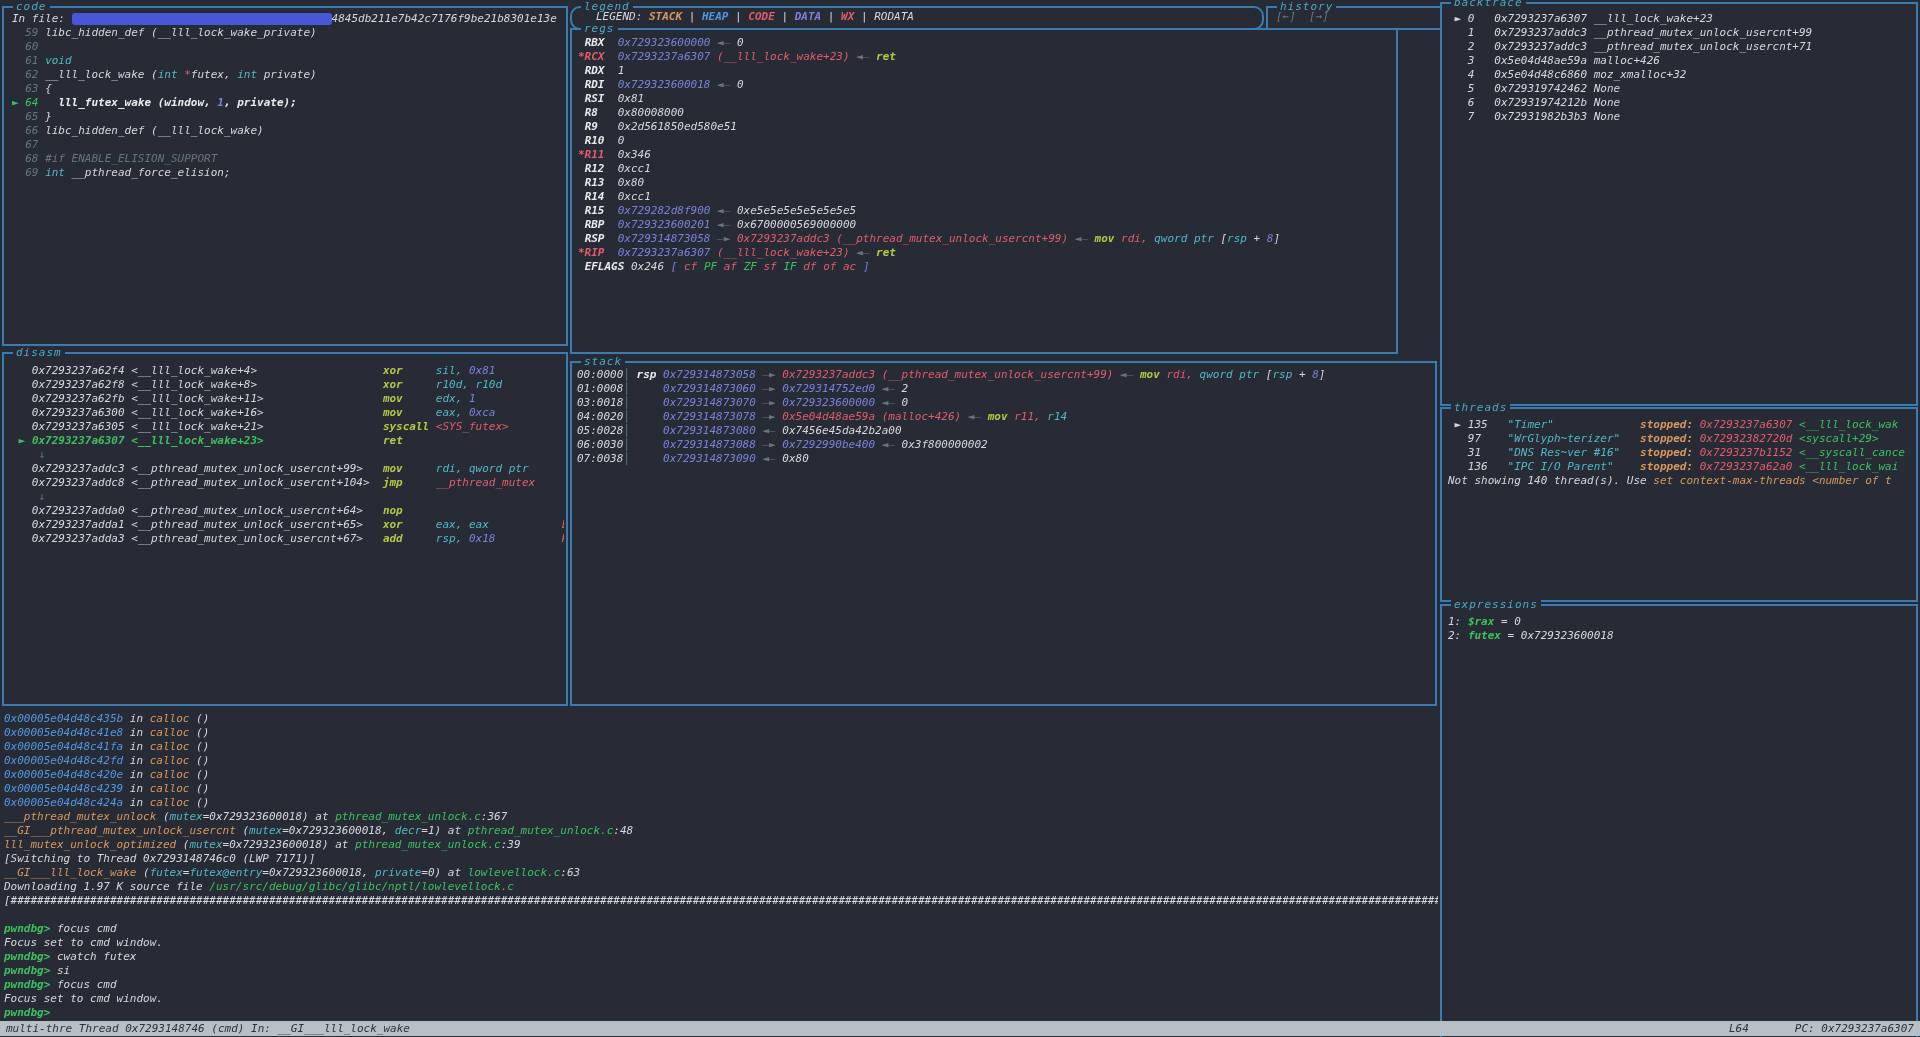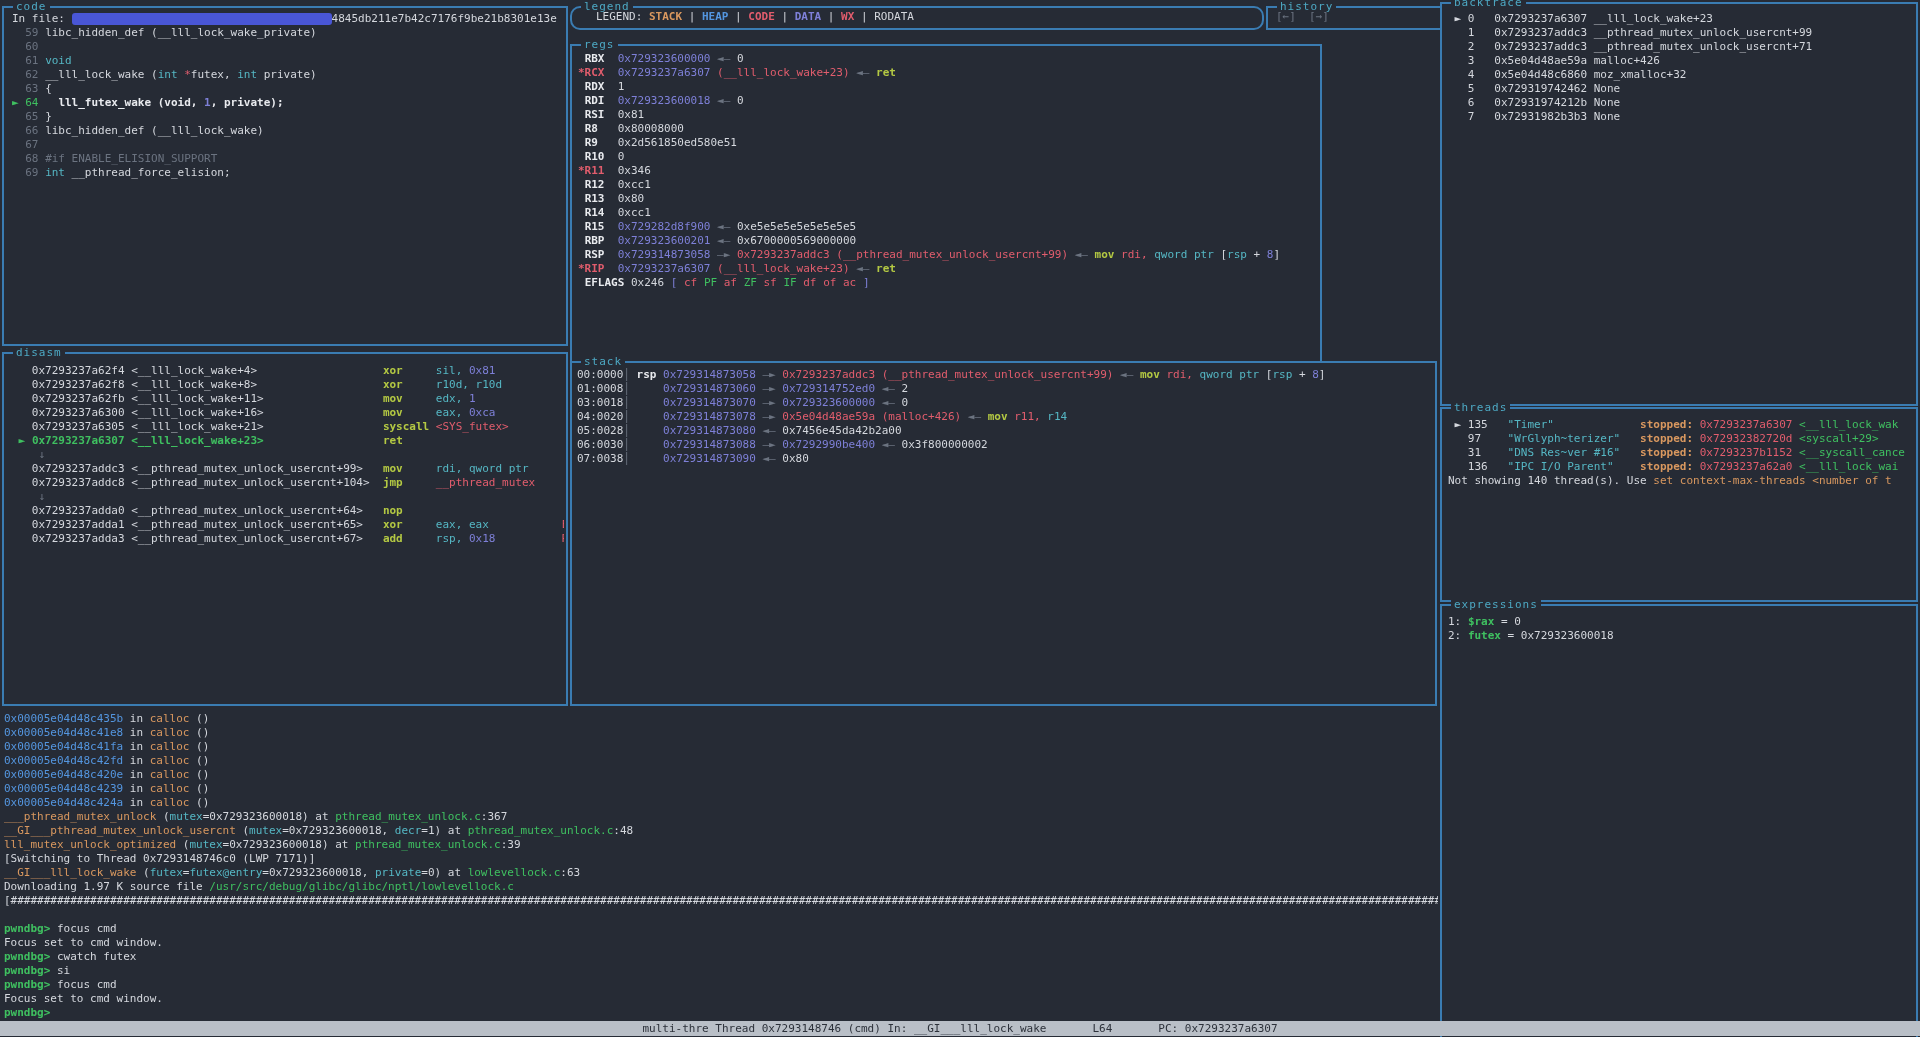--- a/index.html
+++ b/index.html
@@ -1,51 +1,51 @@
 <!DOCTYPE html>
 <html><head>
 <meta charset="utf-8">
 <style>
   html,body{margin:0;padding:0;background:#1e222a;}
   #screen{position:relative;width:1920px;height:1037px;background:#262b35;overflow:hidden;
-          font-family:"DejaVu Sans Mono",monospace;font-size:11px;line-height:14px;color:#d5d8de;}
+          font-family:"DejaVu Sans Mono",monospace;font-size:11px;line-height:14px;color:#d5d8de;font-style:italic;}
   .panel{position:absolute;border:2px solid #3a7cb2;box-sizing:border-box;background:#262b35;}
   .ptitle{position:absolute;top:-8px;left:9px;background:#262b35;padding:0 3px;color:#4da9c4;letter-spacing:1px;}
   .content{position:absolute;}
   .ln{height:14px;white-space:pre;overflow:hidden;}
   .w{color:#d5d8de}.wb{color:#e9ebef;font-weight:bold}
   .d{color:#6b7380}
   .g{color:#3fc060}.gb{color:#3fc060;font-weight:bold}
   .y{color:#b4c943;font-weight:bold}
   .c{color:#55b7c4}
   .b{color:#5496e0}.bb{color:#5496e0;font-weight:bold}
   .p{color:#7e80d8}.pb{color:#7e80d8;font-weight:bold}
   .r{color:#e25d6d}.rb{color:#e25d6d;font-weight:bold}
   .o{color:#d9985f}.ob{color:#d9985f;font-weight:bold}
   .censor{display:inline-block;width:260px;height:12px;background:#4956d6;border-radius:3px;vertical-align:text-bottom;}
   #output{position:absolute;left:4px;top:712px;width:1434px;height:309px;overflow:hidden;}
   #statusbar{position:absolute;left:0;top:1021px;width:1920px;height:15px;background:#b9bfc7;color:#2c313a;
-             display:flex;justify-content:center;align-items:center;padding:0 6px;box-sizing:border-box;}
+             display:flex;justify-content:space-between;align-items:center;padding:0 6px;box-sizing:border-box;}
   #statusbar .sb-right span{margin-left:46px;}
 </style>
 </head>
 <body>
 
 <div id="screen">
 
   <section class="panel" style="left:2px;top:6px;width:566px;height:340px;">
     <span class="ptitle">code</span>
     <div class="content" style="left:8px;top:4px;right:2px;">
         <div class="ln"><span class="w">In file: </span><span class="censor"></span><span class="w">4845db211e7b42c7176f9be21b8301e13e</span></div>
         <div class="ln"><span class="d">  59 </span><span class="w">libc_hidden_def (__lll_lock_wake_private)</span></div>
         <div class="ln"><span class="d">  60</span></div>
         <div class="ln"><span class="d">  61 </span><span class="c">void</span></div>
         <div class="ln"><span class="d">  62 </span><span class="w">__lll_lock_wake (</span><span class="c">int</span><span class="w"> </span><span class="r">*</span><span class="w">futex, </span><span class="c">int</span><span class="w"> private)</span></div>
         <div class="ln"><span class="d">  63 </span><span class="w">{</span></div>
-        <div class="ln"><span class="g">► 64 </span><span class="w">  </span><span class="wb">lll_futex_wake (void, </span><span class="pb">1</span><span class="wb">, private);</span></div>
+        <div class="ln"><span class="g">► 64 </span><span class="w">  </span><span class="wb">lll_futex_wake (window, </span><span class="pb">1</span><span class="wb">, private);</span></div>
         <div class="ln"><span class="d">  65 </span><span class="w">}</span></div>
         <div class="ln"><span class="d">  66 </span><span class="w">libc_hidden_def (__lll_lock_wake)</span></div>
         <div class="ln"><span class="d">  67</span></div>
         <div class="ln"><span class="d">  68 </span><span class="d">#if ENABLE_ELISION_SUPPORT</span></div>
         <div class="ln"><span class="d">  69 </span><span class="c">int</span><span class="w"> __pthread_force_elision;</span></div>
       </div>
   </section>
 
   <section class="panel" style="left:570px;top:6px;width:694px;height:24px;border-radius:10px;">
     <span class="ptitle">legend</span>
@@ -54,21 +54,21 @@
       </div>
   </section>
 
   <section class="panel" style="left:1266px;top:6px;width:196px;height:24px;">
     <span class="ptitle">history</span>
     <div class="content" style="left:8px;top:2px;right:2px;">
         <div class="ln"><span class="d">[←]  [→]</span></div>
       </div>
   </section>
 
-  <section class="panel" style="left:570px;top:44px;width:752px;height:326px;">
+  <section class="panel" style="left:570px;top:28px;width:828px;height:326px;">
     <span class="ptitle">regs</span>
     <div class="content" style="left:6px;top:6px;right:2px;">
         <div class="ln"><span class="w"> </span><span class="wb">RBX</span><span class="w">  </span><span class="p">0x729323600000</span><span class="d"> ◄— </span><span class="w">0</span></div>
         <div class="ln"><span class="rb">*RCX</span><span class="w">  </span><span class="p">0x7293237a6307</span><span class="w"> </span><span class="r">(__lll_lock_wake+23)</span><span class="d"> ◄— </span><span class="y">ret</span></div>
         <div class="ln"><span class="w"> </span><span class="wb">RDX</span><span class="w">  1</span></div>
         <div class="ln"><span class="w"> </span><span class="wb">RDI</span><span class="w">  </span><span class="p">0x729323600018</span><span class="d"> ◄— </span><span class="w">0</span></div>
         <div class="ln"><span class="w"> </span><span class="wb">RSI</span><span class="w">  0x81</span></div>
         <div class="ln"><span class="w"> </span><span class="wb">R8</span><span class="w">   0x80008000</span></div>
         <div class="ln"><span class="w"> </span><span class="wb">R9</span><span class="w">   0x2d561850ed580e51</span></div>
         <div class="ln"><span class="w"> </span><span class="wb">R10</span><span class="w">  0</span></div>

